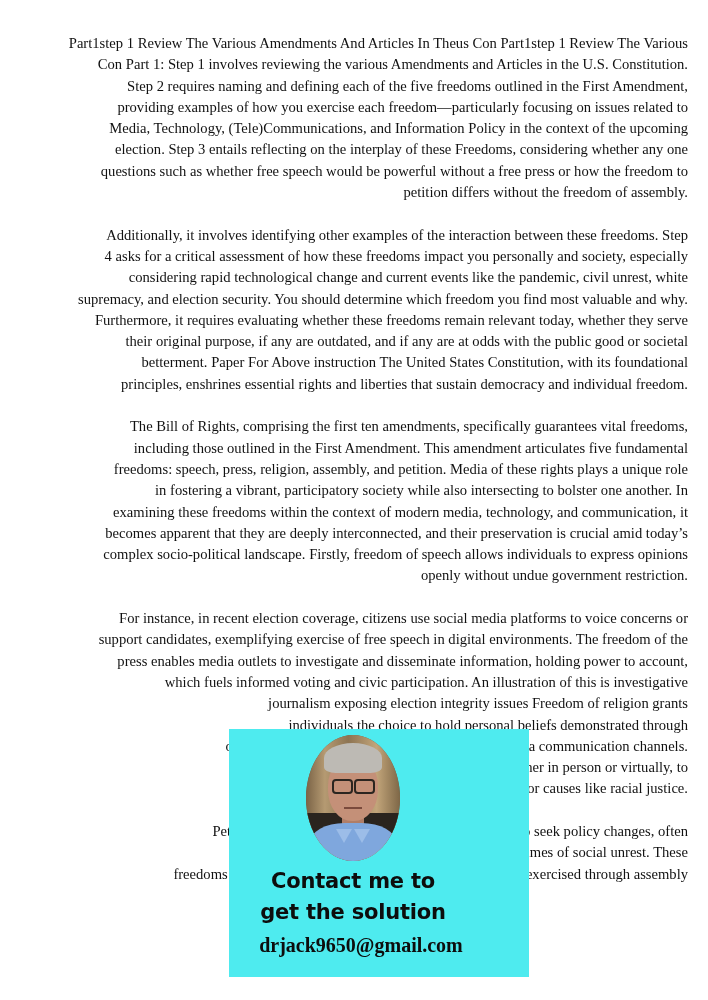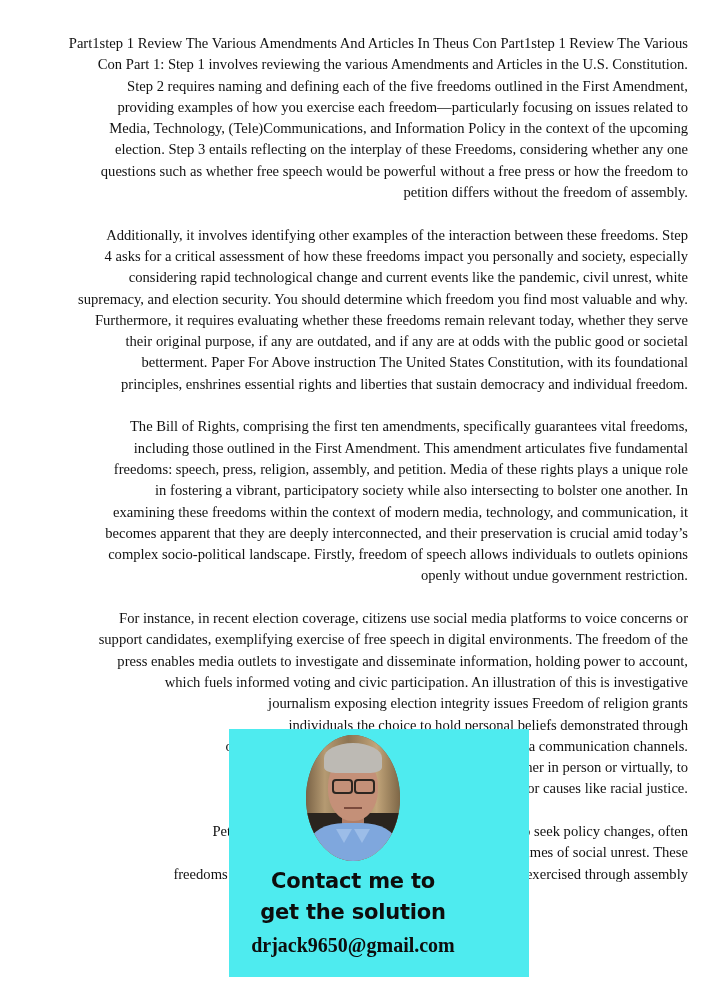--- a/index.html
+++ b/index.html
@@ -114,20 +114,21 @@
     position: absolute;
     left: 0;
     top: 202px;
     width: 248px;
     text-align: center;
     font-family: "Liberation Serif", "DejaVu Serif", serif;
     font-weight: bold;
     font-size: 20px;
     line-height: 28px;
     color: #0d0d0d;
+    padding-left: 8px;
   }
 </style>
 </head>
 <body>
 
 <div class="page">
   <div class="para">
     <span class="line">Part1step 1 Review The Various Amendments And Articles In Theus Con Part1step 1 Review The Various</span>
     <span class="line">Con Part 1: Step 1 involves reviewing the various Amendments and Articles in the U.S. Constitution.</span>
     <span class="line">Step 2 requires naming and defining each of the five freedoms outlined in the First Amendment,</span>
@@ -147,21 +148,21 @@
     <span class="line">betterment. Paper For Above instruction The United States Constitution, with its foundational</span>
     <span class="line">principles, enshrines essential rights and liberties that sustain democracy and individual freedom.</span>
   </div>
   <div class="para">
     <span class="line">The Bill of Rights, comprising the first ten amendments, specifically guarantees vital freedoms,</span>
     <span class="line">including those outlined in the First Amendment. This amendment articulates five fundamental</span>
     <span class="line">freedoms: speech, press, religion, assembly, and petition. Media of these rights plays a unique role</span>
     <span class="line">in fostering a vibrant, participatory society while also intersecting to bolster one another. In</span>
     <span class="line">examining these freedoms within the context of modern media, technology, and communication, it</span>
     <span class="line">becomes apparent that they are deeply interconnected, and their preservation is crucial amid today’s</span>
-    <span class="line">complex socio-political landscape. Firstly, freedom of speech allows individuals to outlets opinions</span>
+    <span class="line">complex socio-political landscape. Firstly, freedom of speech allows individuals to express opinions</span>
     <span class="line">openly without undue government restriction.</span>
   </div>
   <div class="para">
     <span class="line">For instance, in recent election coverage, citizens use social media platforms to voice concerns or</span>
     <span class="line">support candidates, exemplifying exercise of free speech in digital environments. The freedom of the</span>
     <span class="line">press enables media outlets to investigate and disseminate information, holding power to account,</span>
     <span class="line">which fuels informed voting and civic participation. An illustration of this is investigative</span>
     <span class="line">journalism exposing election integrity issues                                         Freedom of religion grants</span>
     <span class="line">individuals the choice to hold personal beliefs                                              demonstrated through</span>
     <span class="line">online religious gatherings or interfaith dialogues via                                 communication channels.</span>

